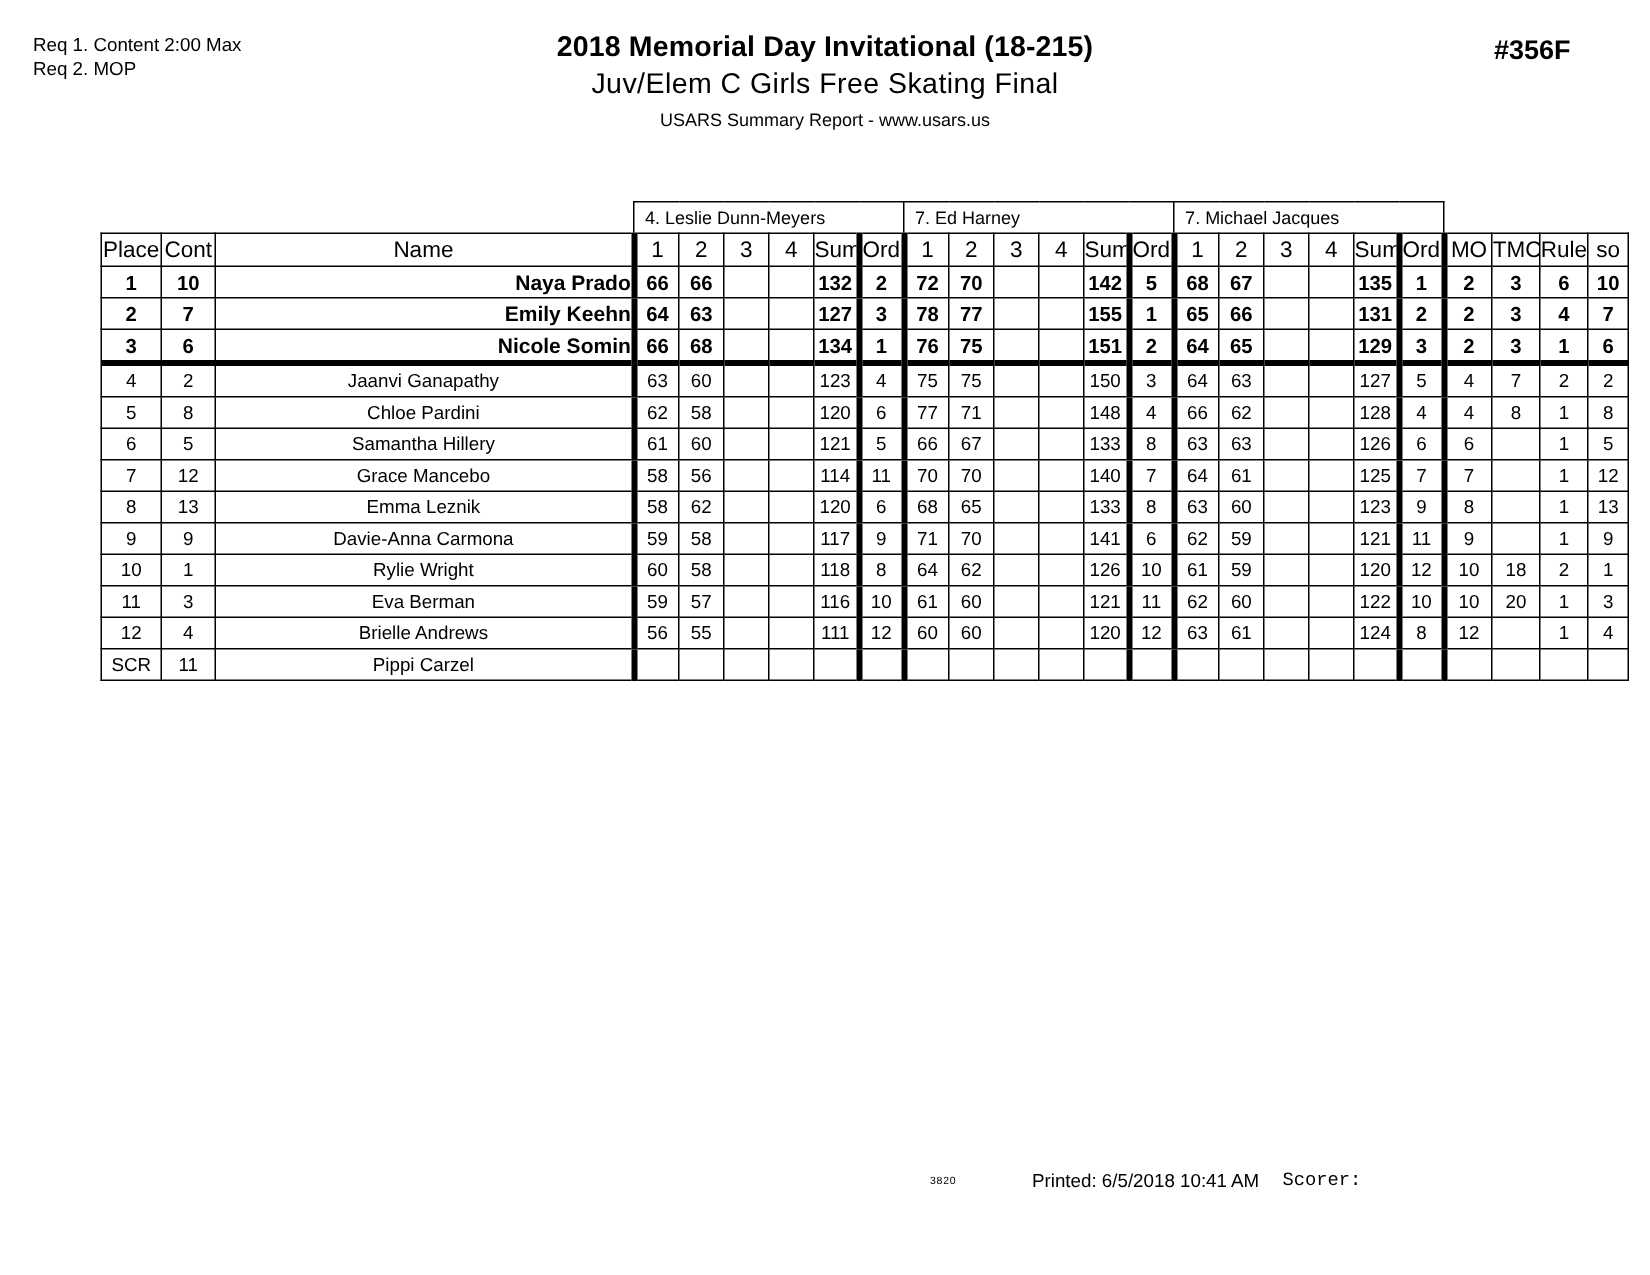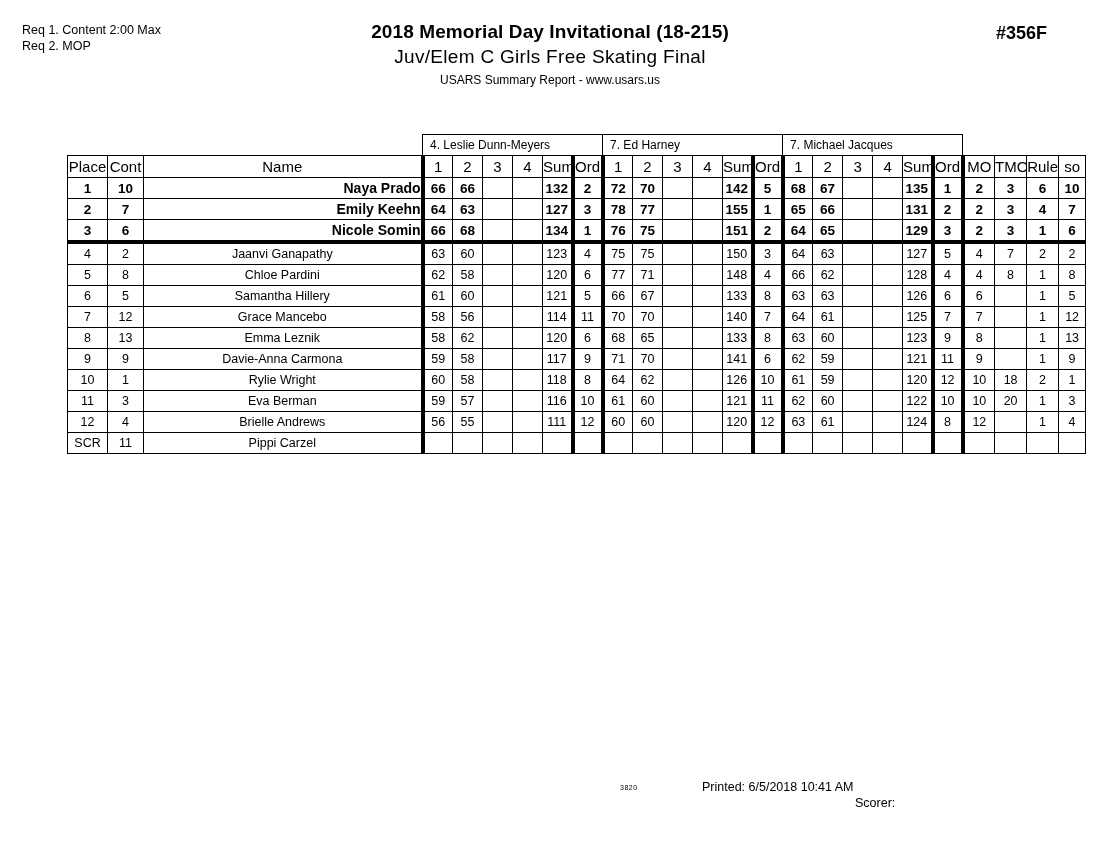--- a/index.html
+++ b/index.html
@@ -137,27 +137,27 @@
     left: 620px;
     top: 4px;
     font-size: 7px;
     letter-spacing: 0.5px;
   }
   .footer-printed {
     position: absolute;
     left: 688px;
     top: 0;
     white-space: nowrap;
-    margin-left: 14px;
   }
   .footer-scorer {
     position: absolute;
     left: 855px;
-    top: 16px;
+    top: 0;
     white-space: nowrap;
+    font-family: Liberation Mono, monospace;
   }
 </style>
 </head>
 <body>
 
 <div class="req-block">
   <div>Req  1.  Content 2:00 Max</div>
   <div>Req  2.  MOP</div>
 </div>
 

